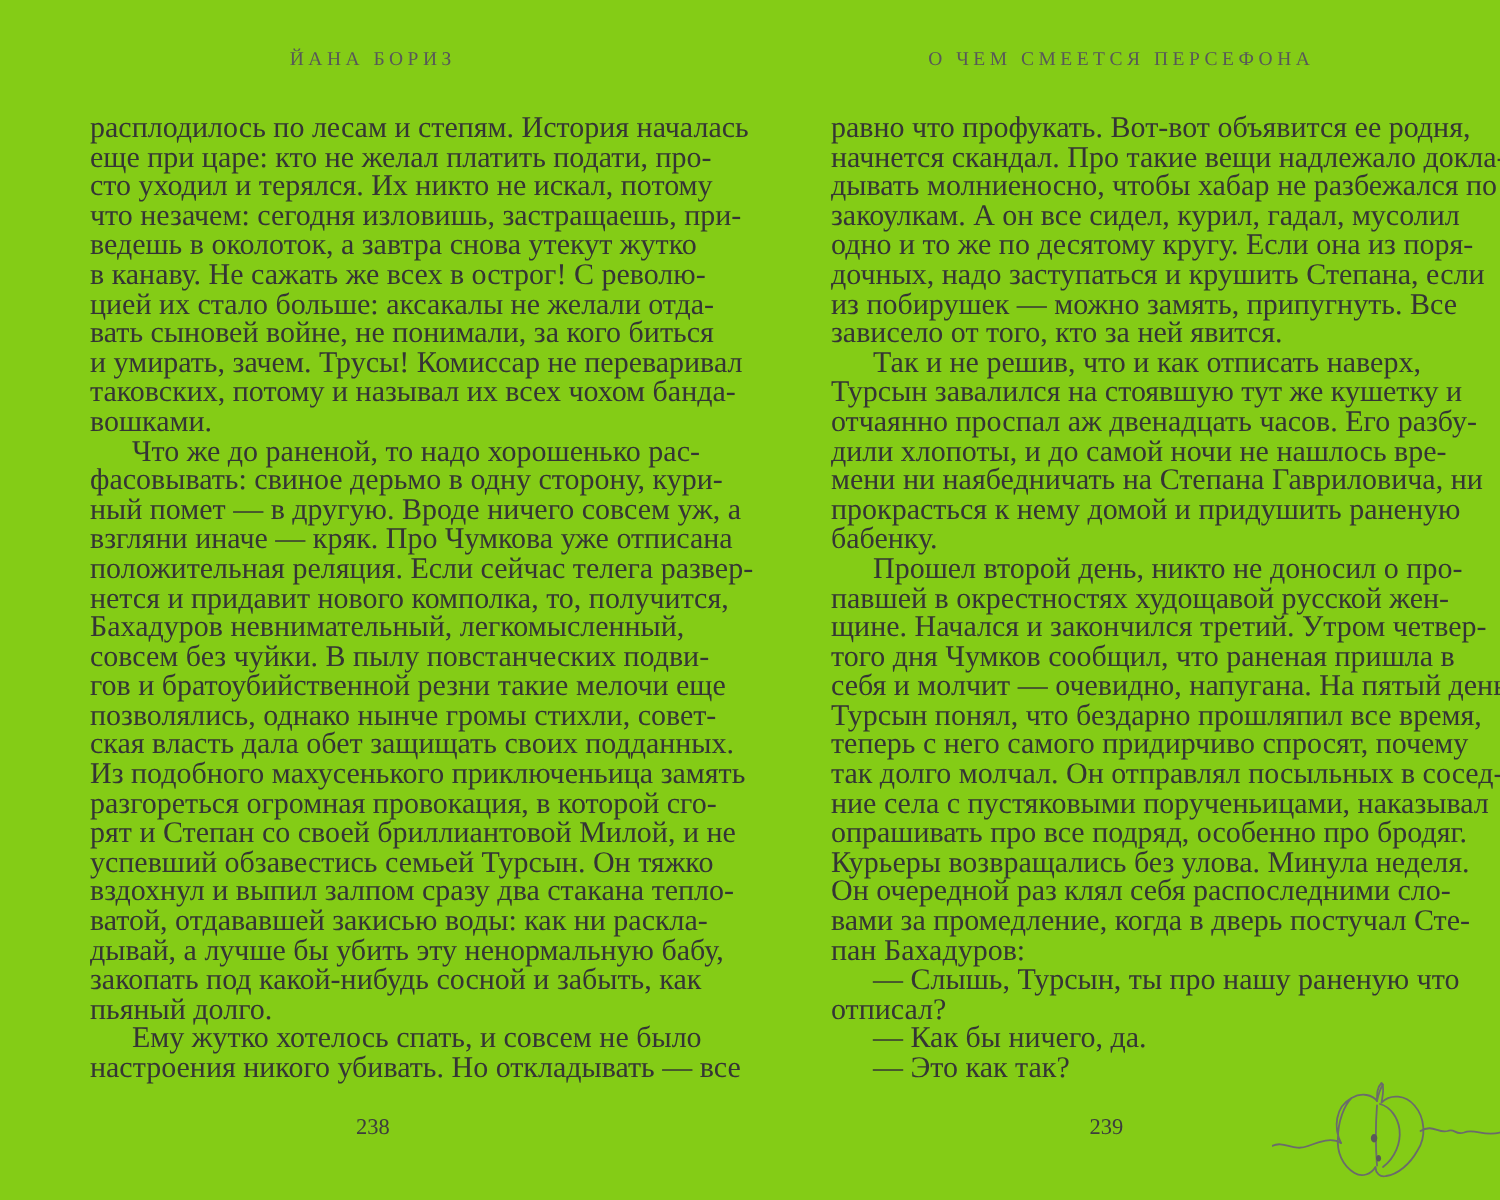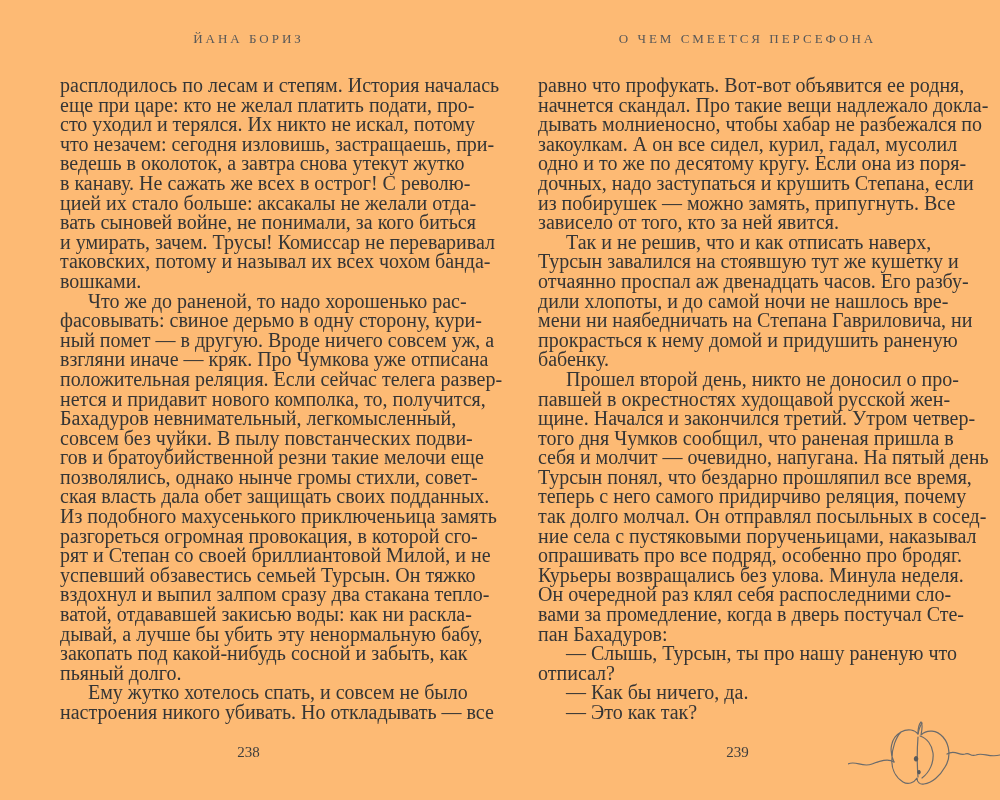--- a/index.html
+++ b/index.html
@@ -8,21 +8,21 @@
     padding: 0;
     width: 1000px;
     height: 800px;
     overflow: hidden;
     background: #ffffff;
   }
   .spread {
     position: relative;
     width: 1000px;
     height: 800px;
-    background: #fdba74;
+    background: #84cc16;
     font-family: "Liberation Serif", "DejaVu Serif", serif;
   }
   .running-header {
     position: absolute;
     top: 31px;
     font-size: 13px;
     letter-spacing: 3px;
     color: #585858;
     text-align: center;
     text-transform: uppercase;
@@ -32,21 +32,21 @@
   .header-right { left: 557px; width: 381px; }
 
   .text-block {
     position: absolute;
     top: 76px;
     font-size: 20px;
     line-height: 19.6px;
     color: #353535;
   }
   .block-left  { left: 60px;  width: 377px; }
-  .block-right { left: 538px; width: 381px; font-family: Liberation Serif, serif; }
+  .block-right { left: 554px; width: 381px; font-family: Liberation Serif, serif; }
 
   .line {
     text-align: justify;
     text-align-last: justify;
     height: 19.6px;
     white-space: nowrap;
   }
   .line.last   { text-align-last: left; }
   .line.indent { text-indent: 28px; }
 
@@ -129,21 +129,21 @@
       <div class="line">дили хлопоты, и до самой ночи не нашлось вре-</div>
       <div class="line">мени ни наябедничать на Степана Гавриловича, ни</div>
       <div class="line">прокрасться к нему домой и придушить раненую</div>
       <div class="line last">бабенку.</div>
       <div class="line indent">Прошел второй день, никто не доносил о про-</div>
       <div class="line">павшей в окрестностях худощавой русской жен-</div>
       <div class="line">щине. Начался и закончился третий. Утром четвер-</div>
       <div class="line">того дня Чумков сообщил, что раненая пришла в</div>
       <div class="line">себя и молчит — очевидно, напугана. На пятый день</div>
       <div class="line">Турсын понял, что бездарно прошляпил все время,</div>
-      <div class="line">теперь с него самого придирчиво реляция, почему</div>
+      <div class="line">теперь с него самого придирчиво спросят, почему</div>
       <div class="line">так долго молчал. Он отправлял посыльных в сосед-</div>
       <div class="line">ние села с пустяковыми порученьицами, наказывал</div>
       <div class="line">опрашивать про все подряд, особенно про бродяг.</div>
       <div class="line">Курьеры возвращались без улова. Минула неделя.</div>
       <div class="line">Он очередной раз клял себя распоследними сло-</div>
       <div class="line">вами за промедление, когда в дверь постучал Сте-</div>
       <div class="line last">пан Бахадуров:</div>
       <div class="line indent">— Слышь, Турсын, ты про нашу раненую что</div>
       <div class="line last">отписал?</div>
       <div class="line indent last">— Как бы ничего, да.</div>

